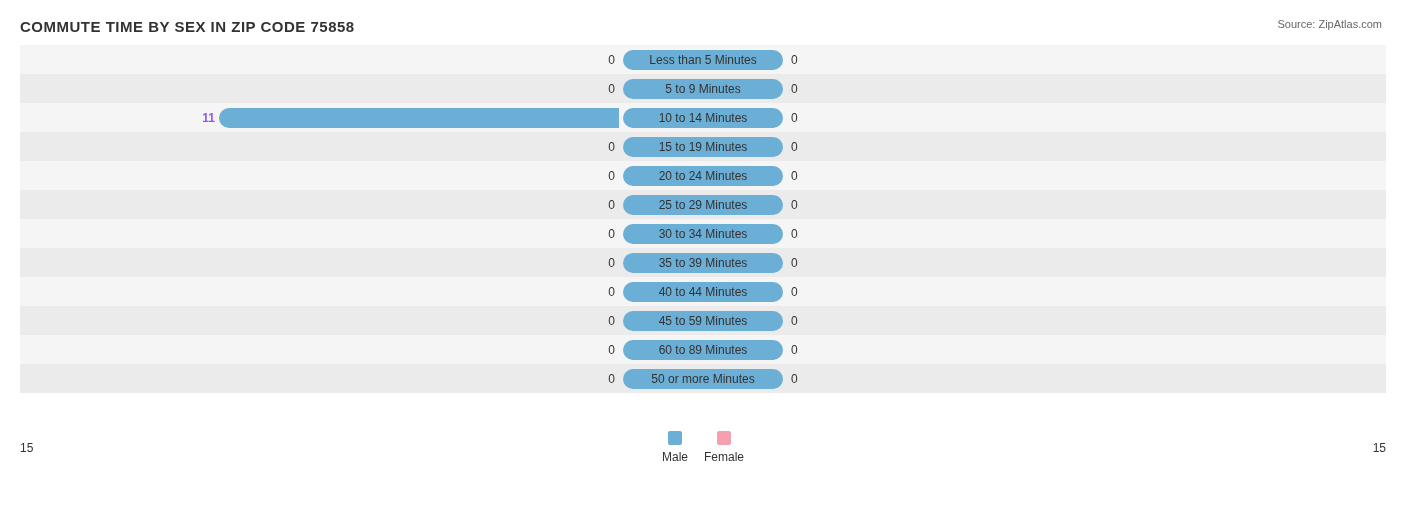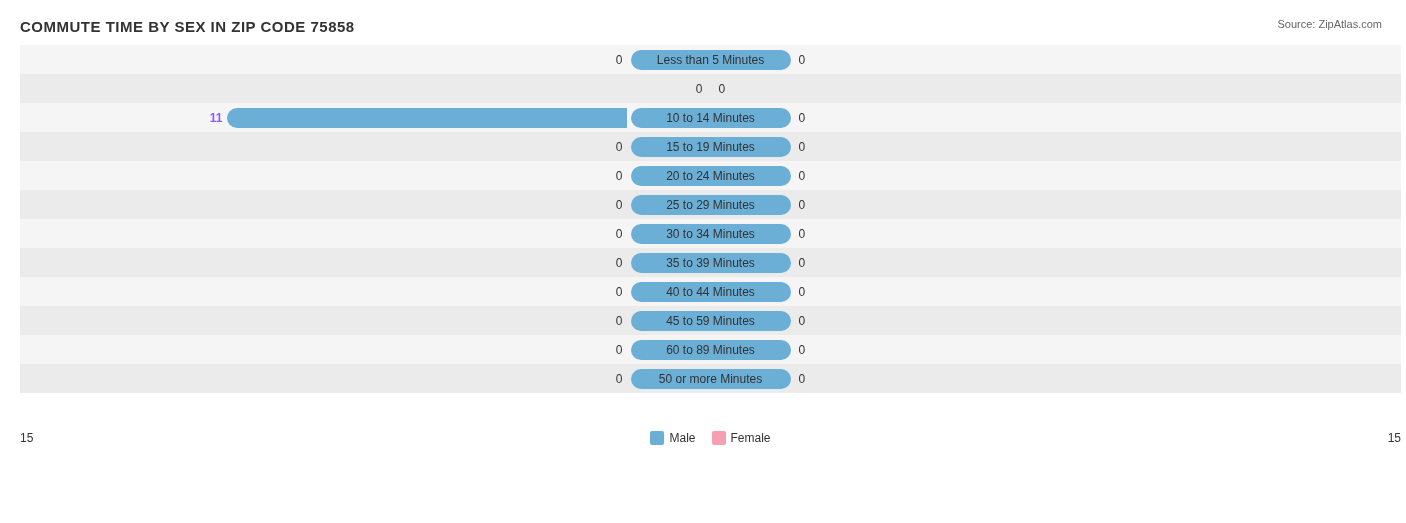--- a/index.html
+++ b/index.html
@@ -7,21 +7,21 @@
       width: 1406px;
       height: 523px;
       background: #fff;
       font-family: Arial, sans-serif;
       overflow: hidden;
       position: relative;
     }
     .chart-container {
       width: 1406px;
       height: 519px;
-      padding: 18px 5px 40px 20px;
+      padding: 18px 20px 40px 20px;
       position: relative;
     }
     .title {
       font-size: 15px;
       font-weight: bold;
       color: #333;
       text-transform: uppercase;
       letter-spacing: 0.5px;
       margin-bottom: 10px;
     }
@@ -112,20 +112,21 @@
       display: flex;
       align-items: center;
       gap: 16px;
     }
     .legend-item {
       display: flex;
       align-items: center;
       gap: 5px;
       font-size: 12px;
       color: #333;
+      flex-direction: column;
     }
     .legend-square {
       width: 14px;
       height: 14px;
       border-radius: 2px;
     }
     .blue-sq { background: #6baed6; }
     .pink-sq { background: #f4a0b0; }
   </style>
 </head>
@@ -145,20 +146,21 @@
     <div class="right-bar-container">
       <div style="width:0px; background:#f4a0b0; height:20px; border-radius:0 10px 10px 0;"></div>
       <span class="right-value">0</span>
     </div>
   </div>
       <div class="row">
     <div class="left-bar-container">
       <span class="left-value ">0</span>
       <div style="width:0px; background:#6baed6; height:20px; border-radius:10px 0 0 10px;"></div>
     </div>
+    <div class="label-box">5 to 9 Minutes</div>
     <div class="right-bar-container">
       <div style="width:0px; background:#f4a0b0; height:20px; border-radius:0 10px 10px 0;"></div>
       <span class="right-value">0</span>
     </div>
   </div>
       <div class="row">
     <div class="left-bar-container">
       <span class="left-value male-value-11">11</span>
       <div style="width:400px; background:#6baed6; height:20px; border-radius:10px 0 0 10px;"></div>
     </div>

